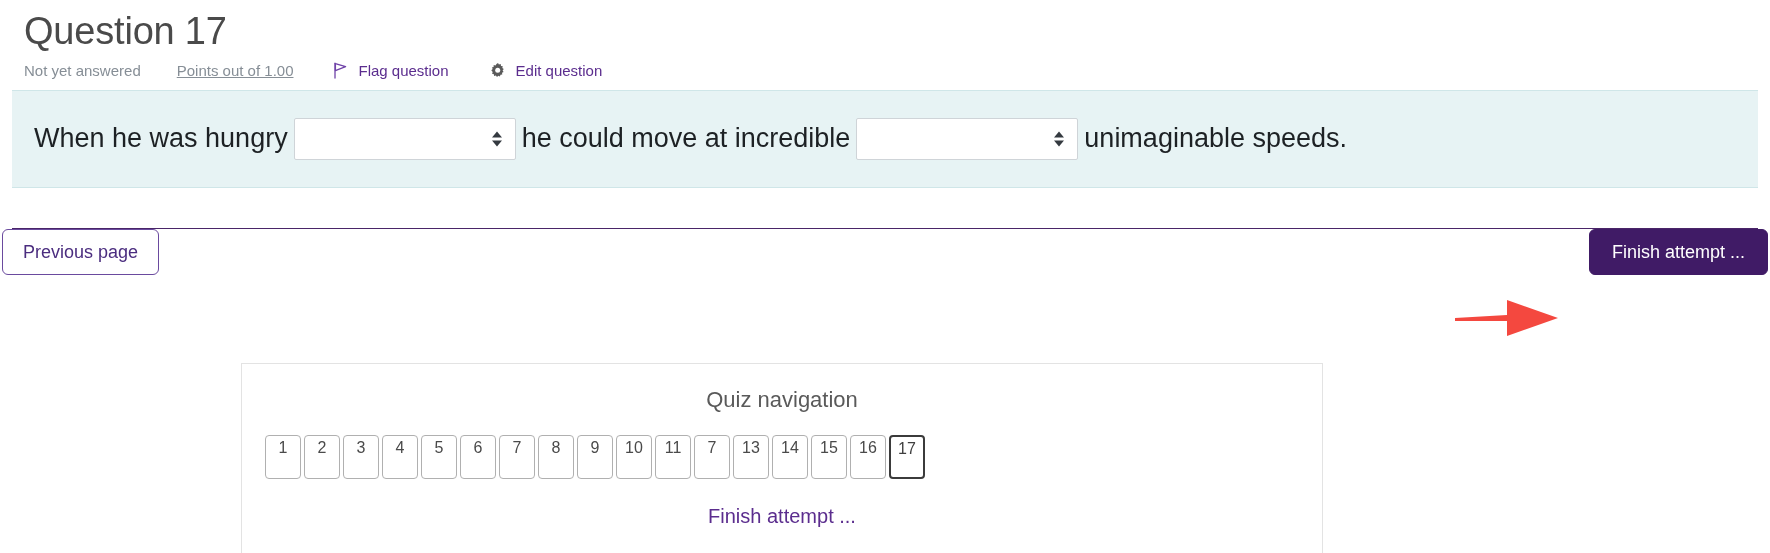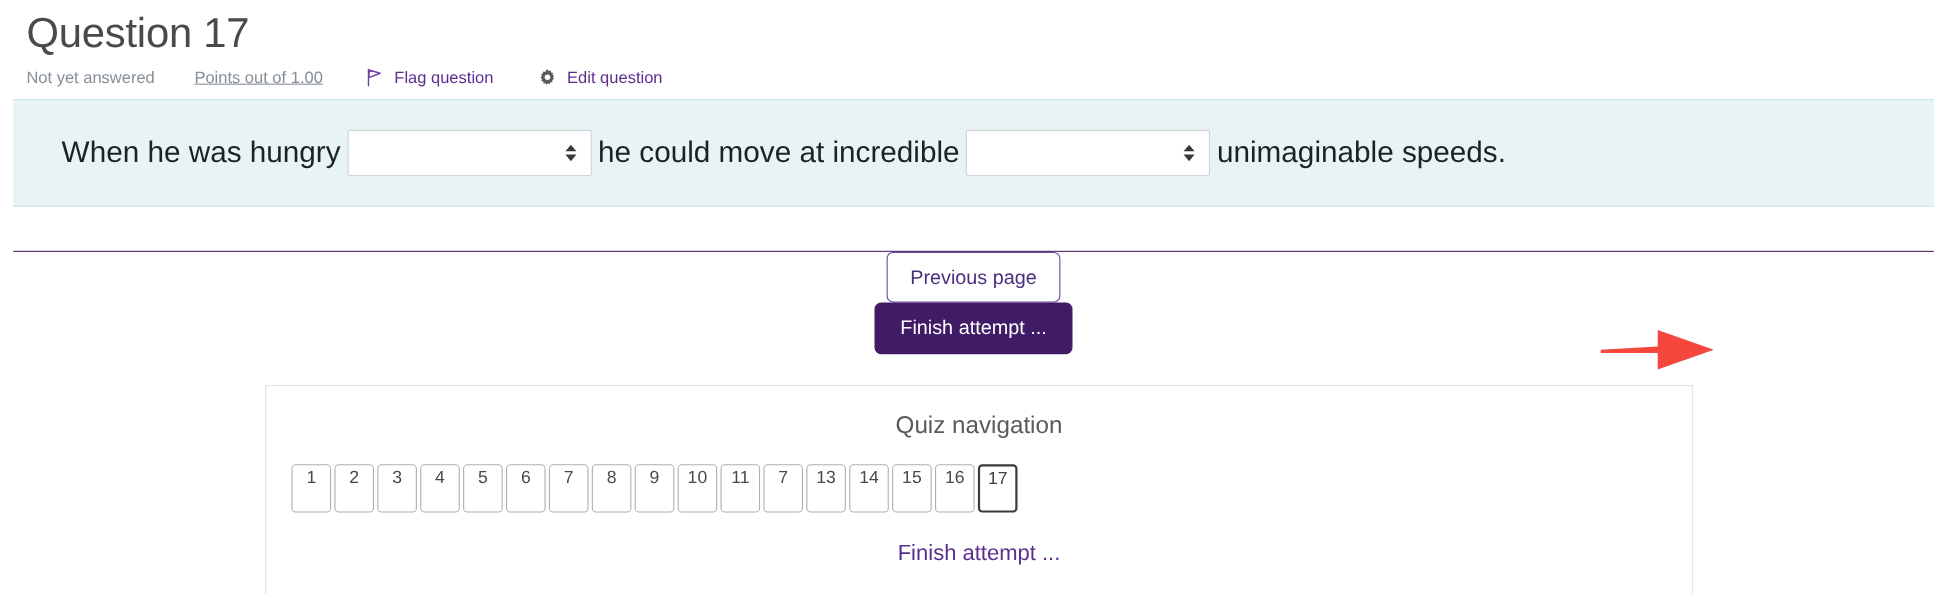--- a/index.html
+++ b/index.html
@@ -73,21 +73,21 @@
     border-bottom: 1px solid #cfe6e8;
     min-height: 98px;
     display: flex;
     align-items: center;
     box-sizing: border-box;
   }
   .q-text {
     display: flex;
     align-items: center;
     flex-wrap: nowrap;
-    padding: 0 0 0 44px;
+    padding: 0 0 0 22px;
     font-size: 27px;
     font-weight: 400;
     color: #1d2124;
     line-height: 1.2;
   }
   .q-text .frag { white-space: pre; }
 
   .q-select {
     width: 222px;
     height: 42px;
@@ -123,26 +123,25 @@
     border-top: 6px solid #343a40;
   }
 
   
   .divider {
     margin: 40px 12px 0 12px;
     border-top: 1px solid #4a2568;
   }
   .btn-row {
     position: relative;
-    margin: 0 12px;
+    margin: 0 2px;
     height: 76px;
     display: flex;
-    align-items: center;
+    align-items: flex-start;
     justify-content: space-between;
-    flex-direction: column;
   }
   .btn-prev {
     background: #ffffff;
     color: #4b2d7f;
     border: 1px solid #6a4a9e;
     border-radius: 6px;
     font-size: 18px;
     font-family: "Liberation Sans", sans-serif;
     padding: 12px 20px;
     cursor: pointer;
@@ -165,22 +164,22 @@
     position: absolute;
     pointer-events: none;
   }
   #arrow-to-finish-button { left: 1455px; top: 296px; }
   #arrow-to-finish-link { left: 975px; top: 473px; }
 
   
   .quiznav {
     position: absolute;
     left: 241px;
-    top: 350px;
-    width: 1298px;
+    top: 363px;
+    width: 1082px;
     border: 1px solid #e3e3e3;
     border-bottom: none;
     background: #ffffff;
     box-sizing: border-box;
     height: 190px;
   }
   .quiznav-title {
     text-align: center;
     font-size: 22px;
     color: #5a5a5a;

